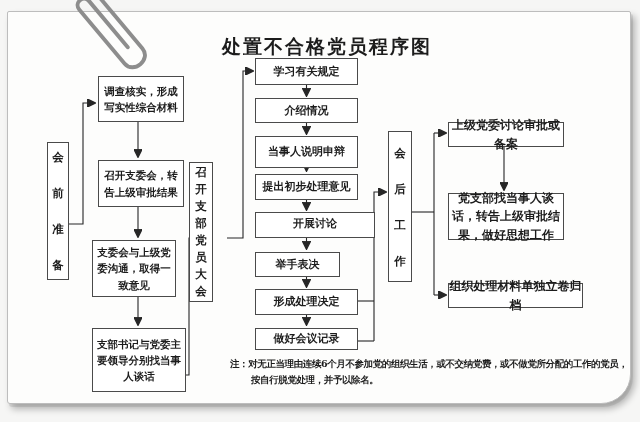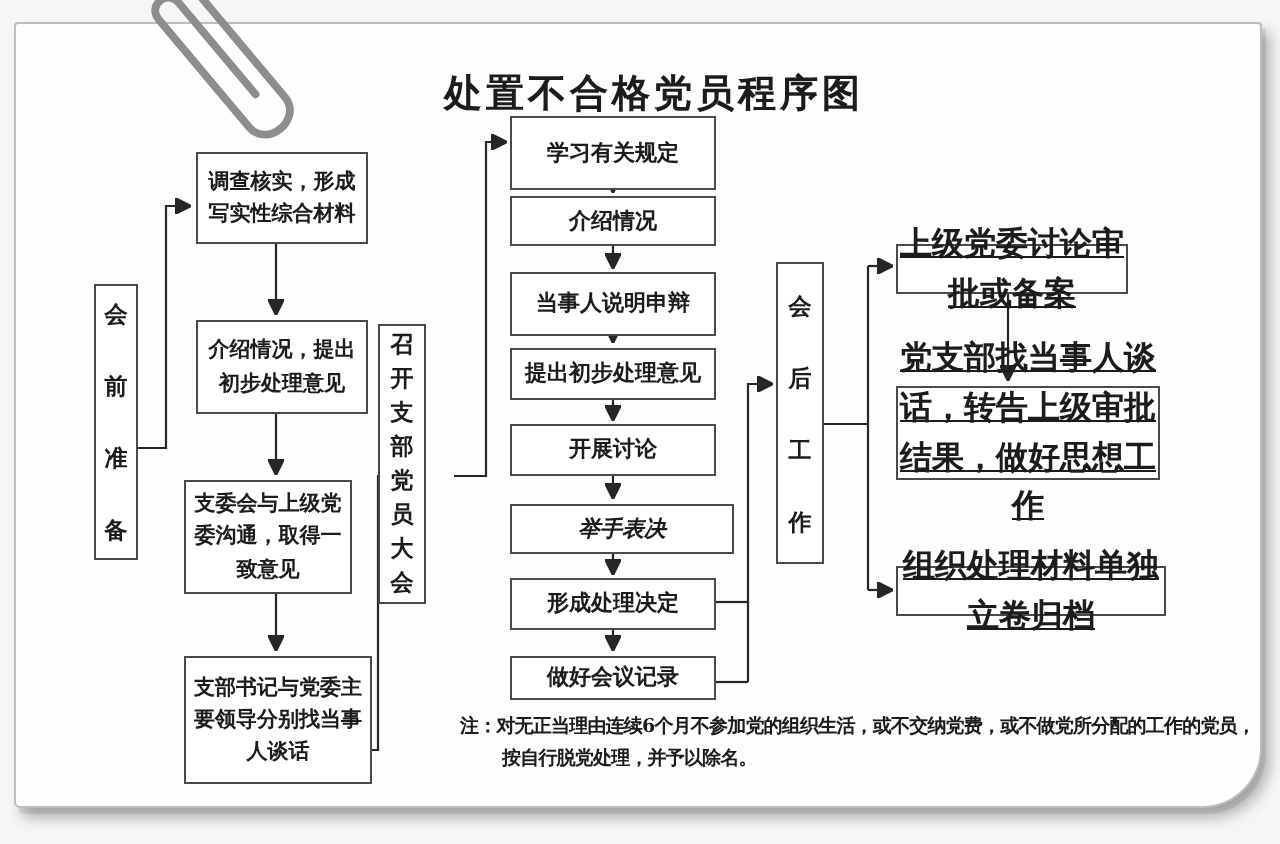--- a/index.html
+++ b/index.html
@@ -26,21 +26,21 @@
     text-align:center;font-size:19px;font-weight:bold;letter-spacing:2px;color:var(--text);
   }
   .box{
     position:absolute;display:flex;align-items:center;justify-content:center;
     background:#fff;border:1px solid var(--box-border);
     color:var(--text);font-weight:bold;text-align:center;
     word-break:break-all;line-height:1.55;
   }
   .h-box{font-size:10.5px;padding:1px 3px;}
   .mid{font-size:11px;}
-  .right{font-size:16px;text-decoration:underline;}
+  .right{font-size:12px;}
   .v-label{font-size:11.5px;line-height:36px;padding:0;}
   .v-label.meeting{line-height:17px;}
   .flow-svg,.clip-svg{position:absolute;left:0;top:0;pointer-events:none;}
   .flow-svg path{stroke:var(--connector);stroke-width:1.1;fill:none;}
   .flow-svg .arrowhead{fill:var(--connector);}
   .note{
     position:absolute;left:230px;top:356px;width:402px;
     font-size:9.5px;letter-spacing:-0.4px;line-height:16px;
     color:var(--text);font-weight:bold;
   }
@@ -82,35 +82,35 @@
     <path d="M434,133 L446,133" marker-end="url(#arr)"></path>
     <path d="M434,295 L446,295" marker-end="url(#arr)"></path>
     <path d="M504,147 L504,190" marker-end="url(#arr)"></path>
   </svg>
 
   <div class="box v-label" style="left:47px;top:142px;width:22px;height:138px;">会前准备</div>
   <div class="box v-label meeting" style="left:189px;top:162px;width:24px;height:140px;">召开支部党员大会</div>
   <div class="box v-label" style="left:388px;top:131px;width:24px;height:151px;">会后工作</div>
 
   <div class="box h-box" style="left:98px;top:76px;width:86px;height:46px;">调查核实，形成写实性综合材料</div>
-  <div class="box h-box" style="left:98px;top:160px;width:86px;height:47px;">介绍情况，提出初步处理意见</div>
+  <div class="box h-box" style="left:98px;top:160px;width:86px;height:47px;">召开支委会，转告上级审批结果</div>
   <div class="box h-box" style="left:92px;top:240px;width:84px;height:57px;">支委会与上级党委沟通，取得一致意见</div>
   <div class="box h-box" style="left:92px;top:328px;width:94px;height:64px;">支部书记与党委主要领导分别找当事人谈话</div>
 
-  <div class="box mid" style="left:255px;top:58px;width:103px;height:37px;">学习有关规定</div>
+  <div class="box mid" style="left:255px;top:58px;width:103px;height:27px;">学习有关规定</div>
   <div class="box mid" style="left:255px;top:98px;width:103px;height:25px;">介绍情况</div>
   <div class="box mid" style="left:255px;top:136px;width:103px;height:32px;">当事人说明申辩</div>
   <div class="box mid" style="left:255px;top:174px;width:103px;height:26px;">提出初步处理意见</div>
-  <div class="box mid" style="left:255px;top:212px;width:103px;height:26px;">开展讨论</div>
-  <div class="box mid" style="left:255px;top:252px;width:112px;height:25px;font-style:italic;">举手表决</div>
+  <div class="box mid" style="left:255px;top:212px;width:120px;height:26px;font-family:Liberation Mono, monospace;">开展讨论</div>
+  <div class="box mid" style="left:255px;top:252px;width:85px;height:25px;">举手表决</div>
   <div class="box mid" style="left:255px;top:289px;width:103px;height:26px;">形成处理决定</div>
   <div class="box mid" style="left:255px;top:328px;width:103px;height:22px;">做好会议记录</div>
 
   <div class="box right" style="left:448px;top:122px;width:116px;height:25px;">上级党委讨论审批或备案</div>
-  <div class="box right" style="left:448px;top:193px;width:132px;height:47px;">党支部找当事人谈话，转告上级审批结果，做好思想工作</div>
+  <div class="box right" style="left:448px;top:193px;width:116px;height:47px;">党支部找当事人谈话，转告上级审批结果，做好思想工作</div>
   <div class="box right" style="left:448px;top:283px;width:135px;height:25px;">组织处理材料单独立卷归档</div>
 
   <div class="note">
     <div class="note-line1">注：对无正当理由连续6个月不参加党的组织生活，或不交纳党费，或不做党所分配的工作的党员，</div>
     <div class="note-line2">按自行脱党处理，并予以除名。</div>
   </div>
 
   <svg class="clip-svg" width="200" height="160" viewBox="0 0 200 160">
     <g transform="translate(56,-8) rotate(-40) scale(1.3)" stroke="var(--paperclip)" stroke-width="3" fill="none" stroke-linecap="round">
       <path d="M14,10 C14,3.5 23,3.5 23,10 L23,76 C23,87 5,87 5,76 L5,22 C5,15 15,15 15,22 L15,68"></path>

